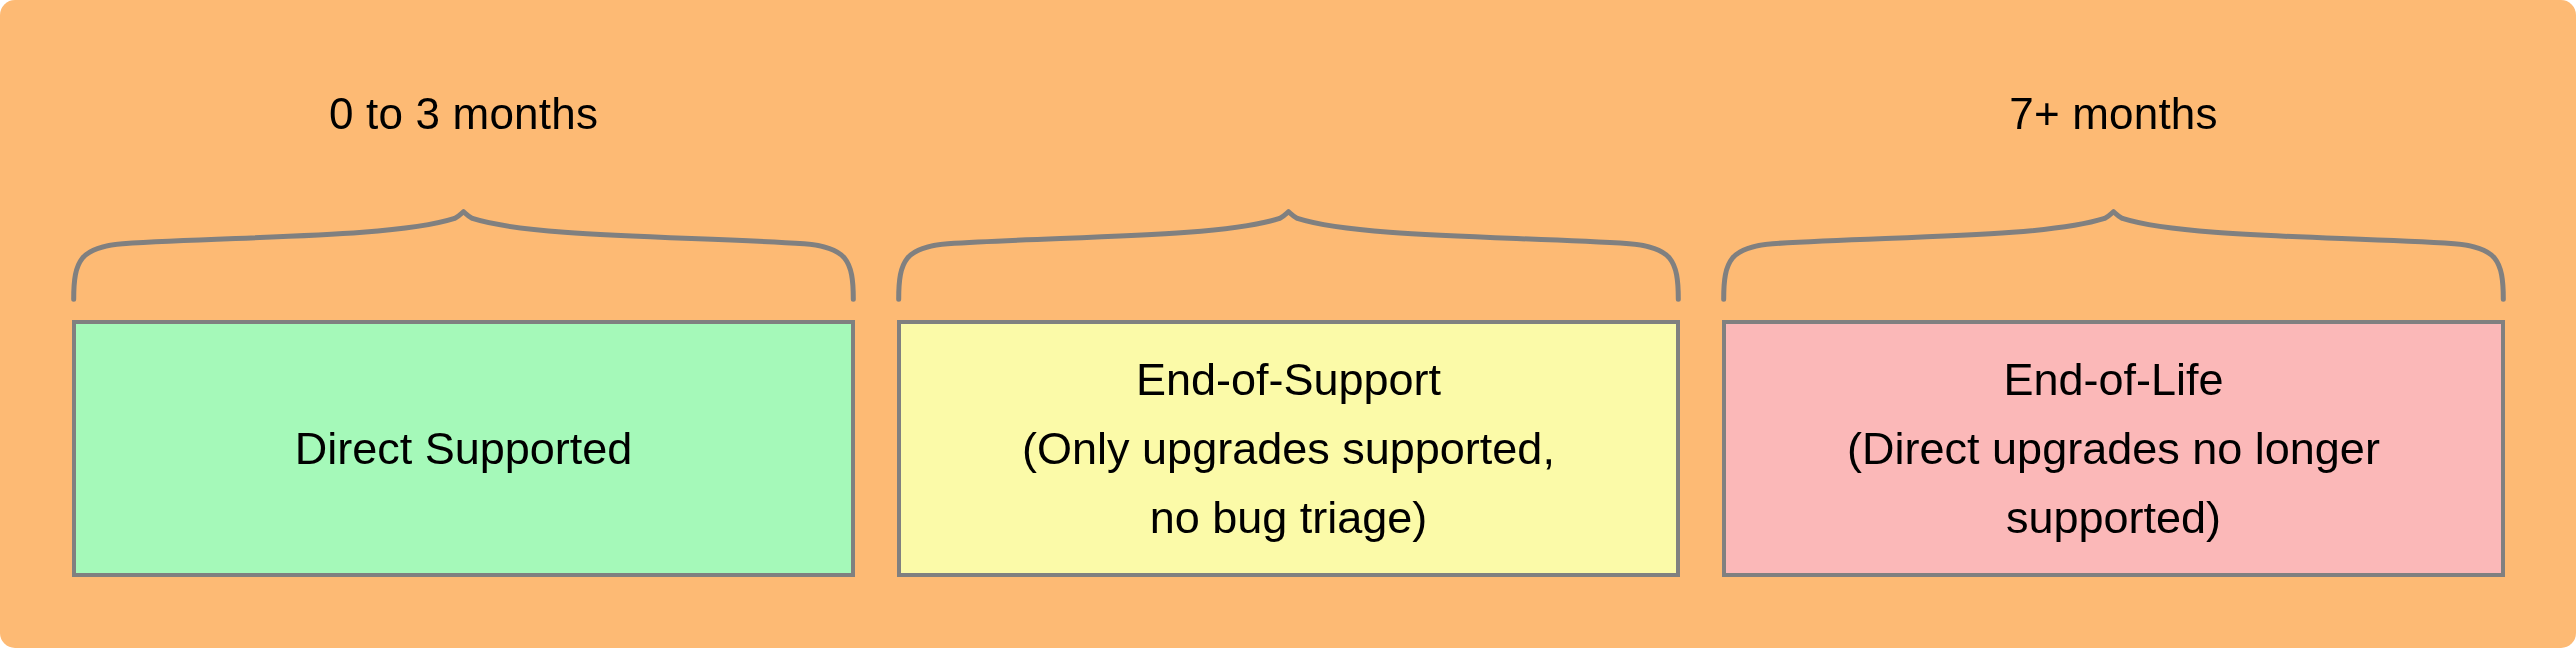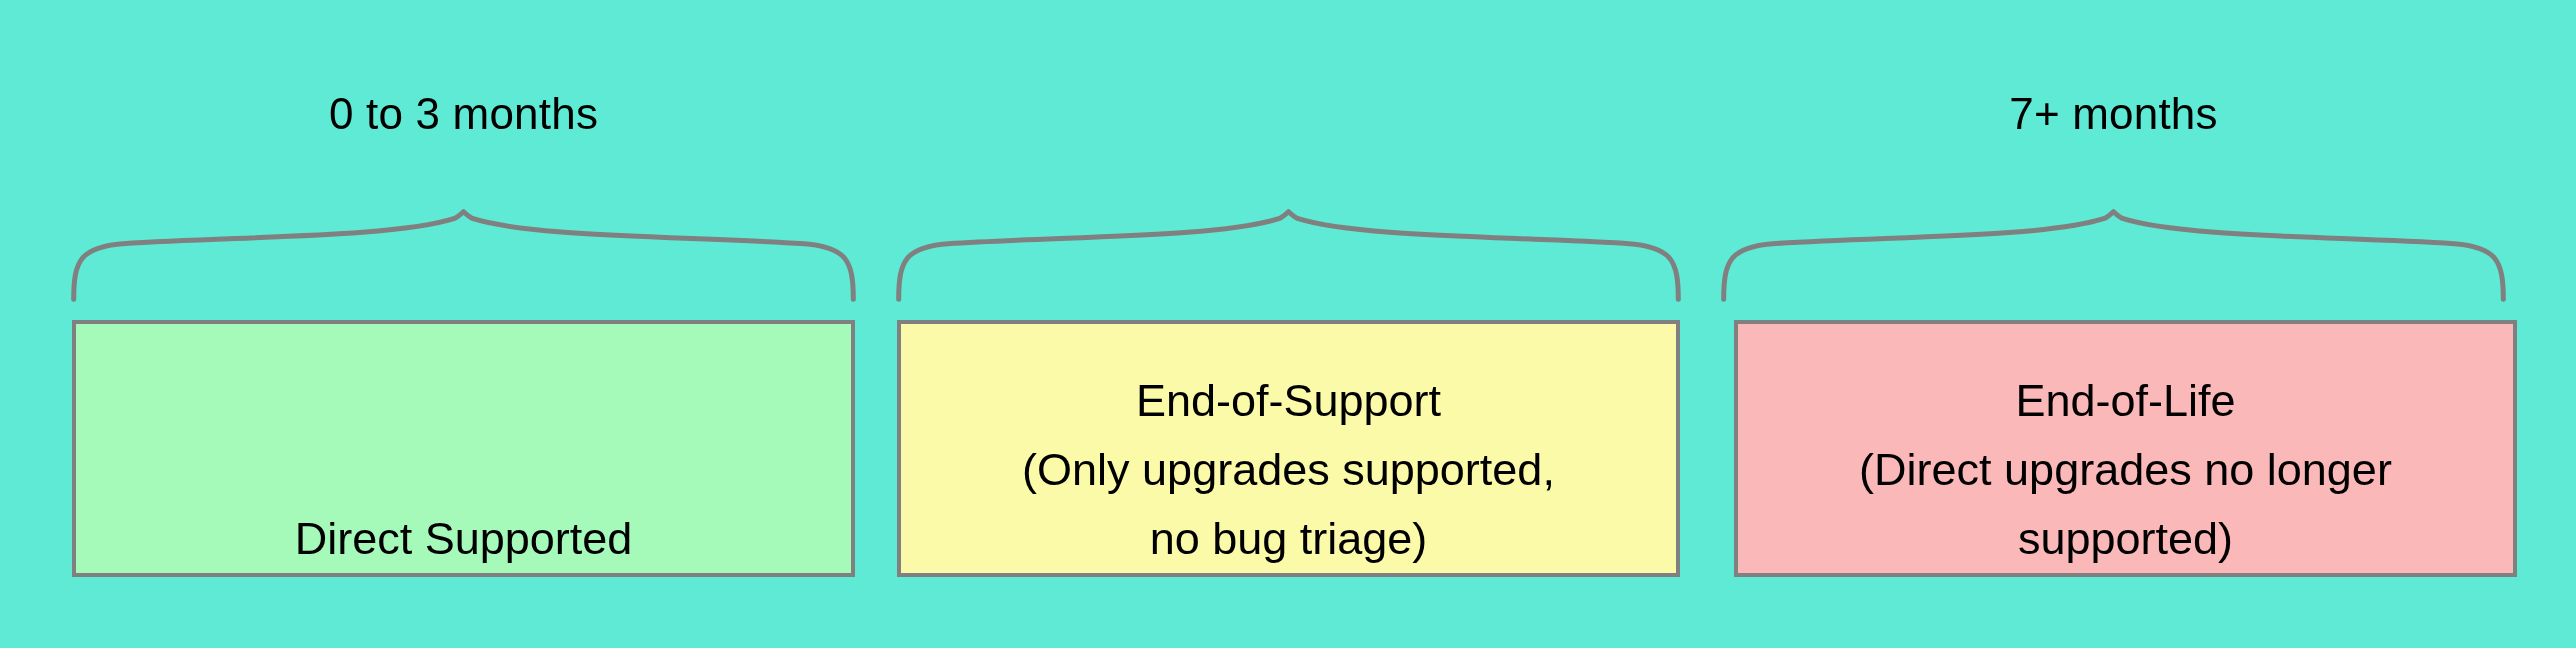--- a/index.html
+++ b/index.html
@@ -12,21 +12,22 @@
     height: 648px;
     overflow: hidden;
     font-family: "Liberation Sans", sans-serif;
     -webkit-font-smoothing: antialiased;
   }
 
   #canvas {
     position: relative;
     width: 2576px;
     height: 648px;
-    background: #5eead4;
+    background: #fdba74;
+    border-radius: 15px;
   }
 
   .lifecycle-column {
     position: absolute;
     top: 0;
     height: 648px;
   }
 
   
   .period-label {
@@ -60,35 +61,35 @@
   
   .stage-box {
     position: absolute;
     left: 0;
     top: 320px;
     width: 100%;
     height: 257px;
     box-sizing: border-box;
     border: 4.2px solid #808080;
     display: flex;
-    align-items: flex-end;
+    align-items: center;
     justify-content: center;
     text-align: center;
   }
   .stage-text {
     font-size: 45px;
     line-height: 69px;
     color: #000000;
     padding: 0 8.5px;
     white-space: pre-line;
   }
 
   .stage-supported  .stage-box { background: #a5f9b9; }
   .stage-eos        .stage-box { background: #fbfaa8; }
-  .stage-eol        .stage-box { background: #fbb8b8; margin-left: 12px; }
+  .stage-eol        .stage-box { background: #fbb8b8; }
 </style>
 </head>
 <body>
 
 <div id="canvas">
 
   <div class="lifecycle-column stage-supported" style="left:72px; width:783px;">
 
     <div class="period-label">0 to 3 months</div>
 

